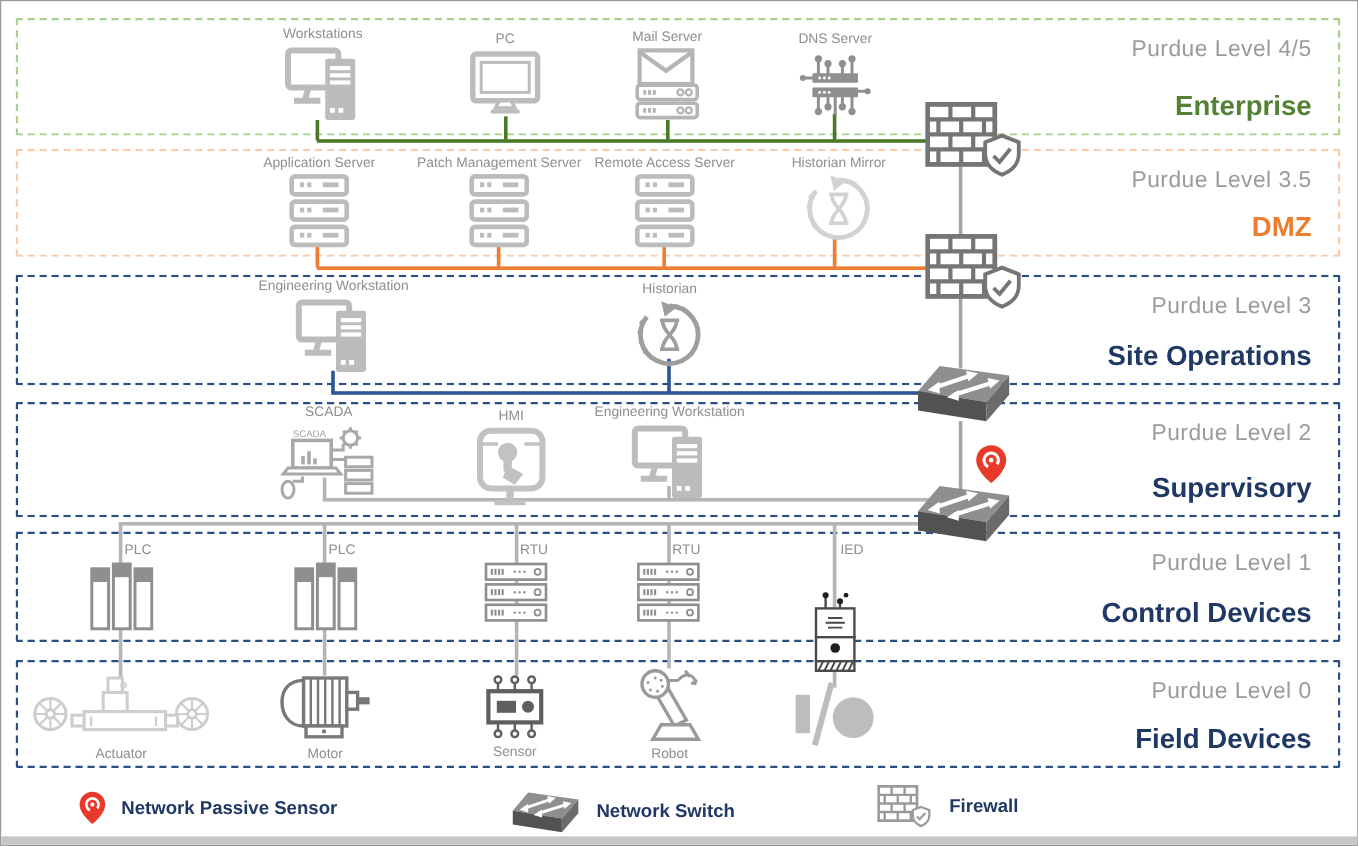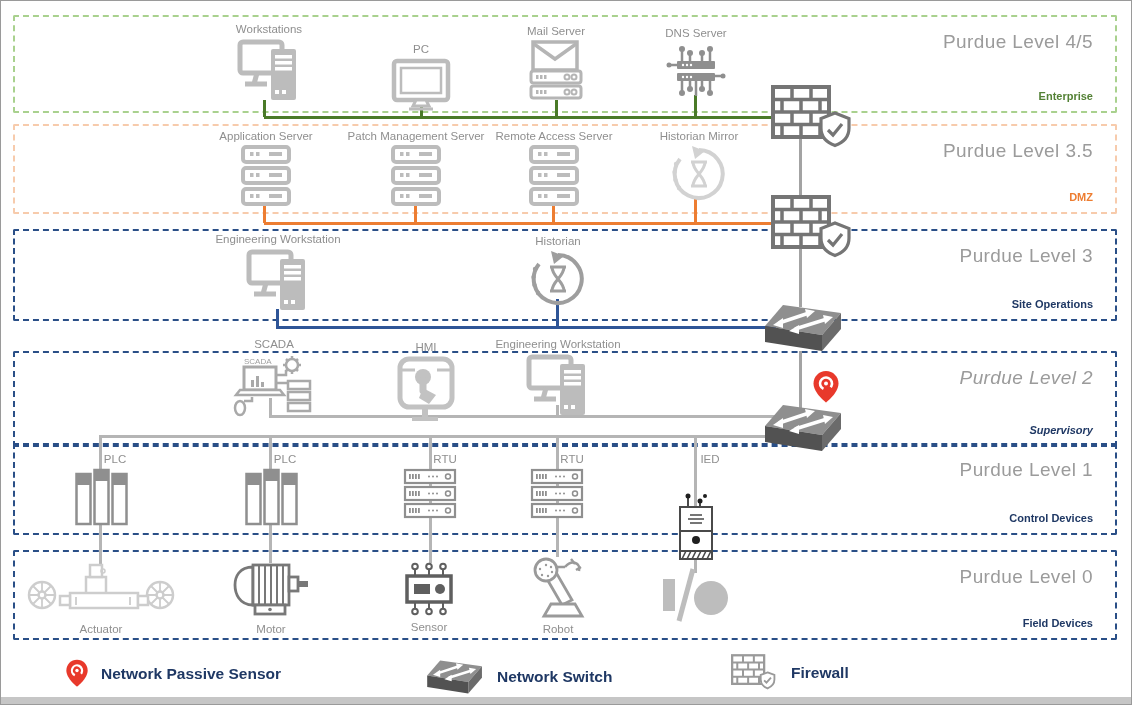--- a/index.html
+++ b/index.html
@@ -4,21 +4,21 @@
 <style>
   html,body{margin:0;padding:0;background:#e8e8e8;}
   #page{position:relative;width:1130px;height:703px;background:#ffffff;
         border:1px solid #9a9a9a;font-family:"Liberation Sans",sans-serif;
         overflow:hidden;}
   .band{position:absolute;left:12px;width:1100px;border-radius:2px;}
   .band.green {border:2px dashed #a9d18e;}
   .band.orange{border:2px dashed #f7cbac;}
   .band.navy  {border:2px dashed #2a4f87;}
   .band-title{position:absolute;right:22px;top:14px;font-size:19px;color:#9b9b9b;letter-spacing:.4px;white-space:nowrap;}
-  .band-cat{position:absolute;right:22px;bottom:9px;font-size:11px;font-weight:bold;white-space:nowrap;}
+  .band-cat{position:absolute;right:22px;bottom:9px;font-size:23px;font-weight:bold;white-space:nowrap;}
   .cat-green{color:#538135;} .cat-orange{color:#ed7d31;} .cat-navy{color:#1f3864;}
   .node{position:absolute;display:flex;flex-direction:column;align-items:center;z-index:4;}
   .node-label{font-size:11.5px;color:#8f8f8f;white-space:nowrap;margin-bottom:3px;}
   .node-label.below{margin-bottom:0;margin-top:4px;}
   .node-label.shifted{align-self:center;transform:translateX(14px);}
   .hline,.vline{position:absolute;z-index:2;}
   .hline{height:3px;} .vline{width:3px;}
   .c-green{background:#4a7a28;} .c-orange{background:#ed7d31;}
   .c-blue{background:#2e5597;}  .c-gray{background:#b5b5b5;} .c-dgray{background:#a3a3a3;}
   .hw{position:absolute;z-index:6;}
@@ -38,21 +38,21 @@
     <span class="band-cat cat-green">Enterprise</span>
   </div>
   <div class="band orange" style="top:123px;height:86px;">
     <span class="band-title">Purdue Level 3.5</span>
     <span class="band-cat cat-orange">DMZ</span>
   </div>
   <div class="band navy" style="top:228px;height:88px;">
     <span class="band-title">Purdue Level 3</span>
     <span class="band-cat cat-navy">Site Operations</span>
   </div>
-  <div class="band navy" style="top:350px;height:92px;font-style:italic;">
+  <div class="band navy" style="top:334px;height:92px;">
     <span class="band-title">Purdue Level 2</span>
     <span class="band-cat cat-navy">Supervisory</span>
   </div>
   <div class="band navy" style="top:442px;height:88px;">
     <span class="band-title">Purdue Level 1</span>
     <span class="band-cat cat-navy">Control Devices</span>
   </div>
   <div class="band navy" style="top:549px;height:86px;">
     <span class="band-title">Purdue Level 0</span>
     <span class="band-cat cat-navy">Field Devices</span>
@@ -96,21 +96,21 @@
       <rect x="3" y="4" width="42" height="31" rx="3" fill="#fff" stroke="#bcbcbc" stroke-width="5"></rect>
       <path d="M20 35 L17 46 M8 46 H30" stroke="#bcbcbc" stroke-width="5" fill="none"></path>
       <rect x="34" y="11" width="25" height="51" rx="2" fill="#bcbcbc"></rect>
       <rect x="38" y="17" width="17" height="3.5" fill="#fff"></rect>
         <rect x="38" y="23" width="17" height="3.5" fill="#fff"></rect>
       <rect x="38" y="29" width="17" height="3.5" fill="#fff"></rect>
       <rect x="38" y="52" width="4" height="4" fill="#fff"></rect>
         <rect x="45" y="52" width="4" height="4" fill="#fff"></rect>
     </svg>
   </div>
-  <div class="node" style="left:385px;top:42px;width:70px;">
+  <div class="node" style="left:385px;top:26px;width:70px;">
     <div class="node-label">PC</div>
     <svg width="60" height="54" viewBox="0 0 60 54">
       <rect x="3" y="3" width="54" height="39" rx="3" fill="#fff" stroke="#bcbcbc" stroke-width="4.5"></rect>
       <rect x="10" y="10" width="40" height="25" fill="none" stroke="#bcbcbc" stroke-width="2.5"></rect>
       <path d="M25 42 h10 l3 6 h-16 z" fill="#fff" stroke="#bcbcbc" stroke-width="3"></path>
       <path d="M18 51 h24" stroke="#bcbcbc" stroke-width="3"></path>
     </svg>
   </div>
   <div class="node" style="left:515px;top:24px;width:80px;">
     <div class="node-label">Mail Server</div>

